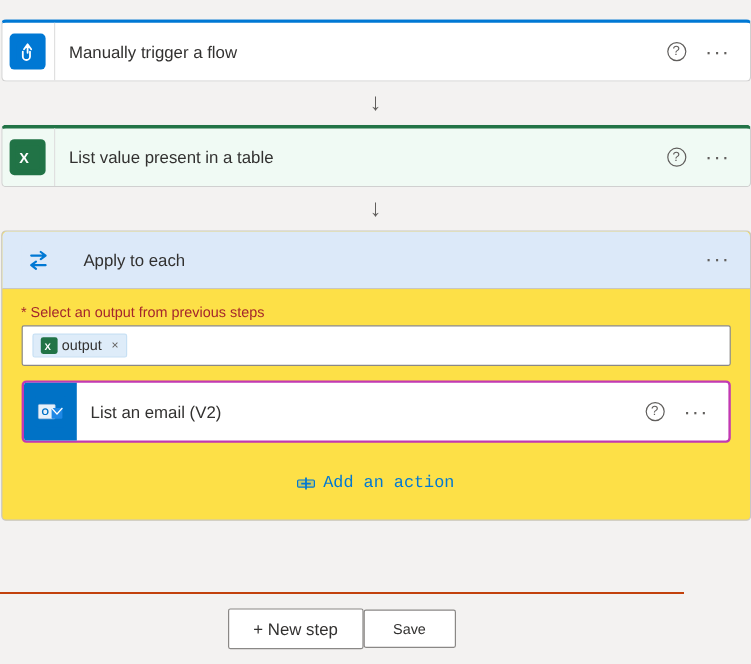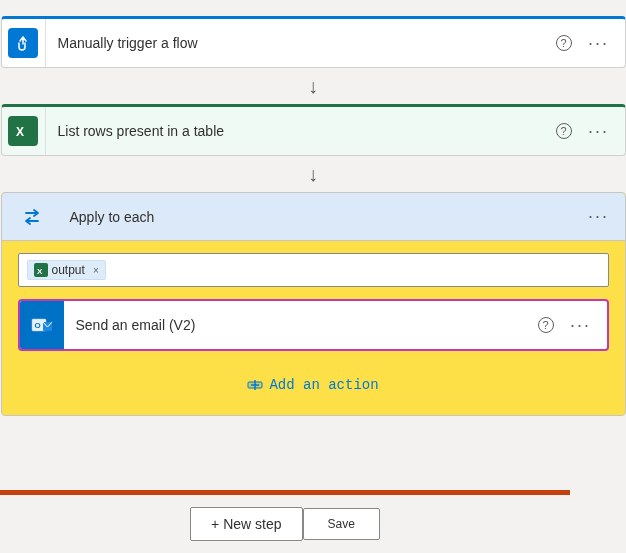--- a/index.html
+++ b/index.html
@@ -211,21 +211,21 @@
       align-items: center;
       gap: 6px;
       padding: 6px 12px;
       font-family: Liberation Mono, monospace;
     }
 
     
     .bottom-bar {
       width: 570px;
       background: #f3f2f1;
-      border-top: 5px solid #c2410c;
+      border-top: 2px solid #c2410c;
       display: flex;
       justify-content: center;
       align-items: center;
       padding: 12px 0;
       margin-top: auto;
       position: fixed;
       bottom: 0;
       left: 0;
     }
 
@@ -315,21 +315,21 @@
 
   <div class="step-card excel-card">
     <div class="step-card-icon">
       <div class="excel-icon-bg">
         <svg width="20" height="20" viewBox="0 0 20 20" fill="none" xmlns="http://www.w3.org/2000/svg">
           <rect width="20" height="20" fill="#217346" rx="2"></rect>
           <text x="3" y="15" font-size="12" fill="white" font-weight="bold" font-family="Arial">X</text>
         </svg>
       </div>
     </div>
-    <div class="step-card-title">List rows present in a table</div>
+    <div class="step-card-title">List value present in a table</div>
     <div class="step-card-actions">
       <button class="icon-btn">
         <span class="question-icon">?</span>
       </button>
       <button class="icon-btn">
         <span style="font-size:18px;letter-spacing:1px;color:#605e5c;">···</span>
       </button>
     </div>
   </div>
 
@@ -349,20 +349,21 @@
       </div>
       <div class="step-card-title">Apply to each</div>
       <div style="margin-left:auto;">
         <button class="icon-btn">
           <span style="font-size:18px;letter-spacing:1px;color:#605e5c;">···</span>
         </button>
       </div>
     </div>
 
     <div class="apply-card-body">
+      <div class="required-label">Select an output from previous steps</div>
 
       <div class="value-input-row">
         <div class="value-tag">
           <div class="value-tag-icon">
             <svg width="10" height="10" viewBox="0 0 10 10" fill="none">
               <text x="1" y="9" font-size="8" fill="white" font-weight="bold" font-family="Arial">X</text>
             </svg>
           </div>
           <span>output</span>
           <span class="tag-close">×</span>
@@ -373,21 +374,21 @@
         <div class="outlook-icon-wrap">
           <svg width="26" height="26" viewBox="0 0 26 26" fill="none" xmlns="http://www.w3.org/2000/svg">
             <rect width="26" height="26" fill="#0072C6" rx="2"></rect>
             <rect x="3" y="7" width="14" height="12" rx="1" fill="white" fill-opacity="0.9"></rect>
             <rect x="3" y="7" width="14" height="12" rx="1" fill="none" stroke="#b0c4de" stroke-width="0.5"></rect>
             <text x="5.5" y="16" font-size="8" fill="#0072C6" font-weight="bold" font-family="Arial">O</text>
             <rect x="14" y="10" width="9" height="9" rx="1" fill="#1e88e5"></rect>
             <path d="M14 10l4.5 5 4.5-5" stroke="white" stroke-width="1" fill="none"></path>
           </svg>
         </div>
-        <div class="step-card-title">Send an email (V2)</div>
+        <div class="step-card-title">List an email (V2)</div>
         <div class="step-card-actions">
           <button class="icon-btn">
             <span class="question-icon">?</span>
           </button>
           <button class="icon-btn">
             <span style="font-size:18px;letter-spacing:1px;color:#605e5c;">···</span>
           </button>
         </div>
       </div>
 

